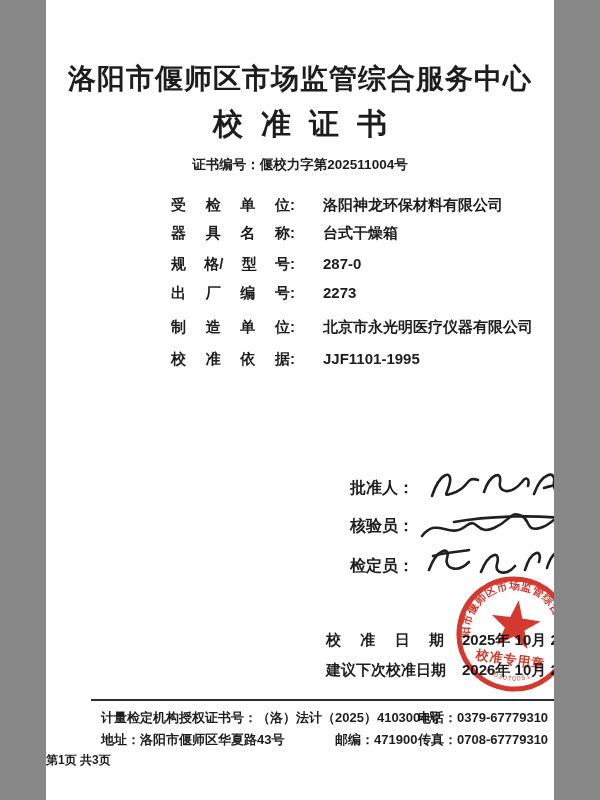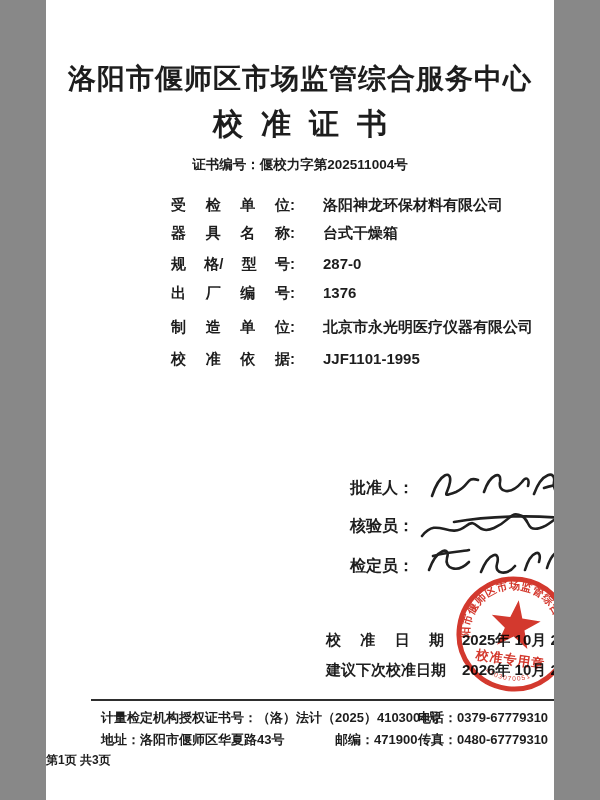--- a/index.html
+++ b/index.html
@@ -77,21 +77,21 @@
       </span>
     <span class="field-value">287-0</span>
   </div>
   <div class="field-row" style="top:284px">
     <span class="jchars">
         <span>出</span>
         <span>厂</span>
         <span>编</span>
         <span>号:</span>
       </span>
-    <span class="field-value">1376</span>
+    <span class="field-value">2273</span>
   </div>
   <div class="field-row" style="top:318px">
     <span class="jchars">
         <span>制</span>
         <span>造</span>
         <span>单</span>
         <span>位:</span>
       </span>
     <span class="field-value">北京市永光明医疗仪器有限公司</span>
   </div>
@@ -138,21 +138,21 @@
   <div class="date-row" style="left:280px;top:661px">
     <span>建议下次校准日期</span>
     <span class="date-value2">2026年 10月 26日</span>
   </div>
 
   <div class="abs footer-rule"></div>
   <div class="fl" style="left:55px;top:709px">计量检定机构授权证书号：（洛）法计（2025）4103004号</div>
   <div class="fl" style="left:372px;top:709px">电话：0379-67779310</div>
   <div class="fl" style="left:55px;top:731px">地址：洛阳市偃师区华夏路43号</div>
   <div class="fl" style="left:289px;top:731px">邮编：471900</div>
-  <div class="fl" style="left:372px;top:731px">传真：0480-67779310</div>
+  <div class="fl" style="left:372px;top:731px">传真：0708-67779310</div>
   <div class="abs page-info">第1页  共3页</div>
 
   <svg class="stamp" id="stamp-bottom" viewBox="-70 -70 140 140">
     <circle cx="0" cy="0" r="55" fill="none" stroke="currentColor" stroke-width="5"></circle>
     <path id="arcTop1" d="M -42.6,14.6 A 45,45 0 1 1 42.6,14.6" fill="none"></path>
     <path id="arcBot1" d="M -30,36 A 47,47 0 0 0 30,36" fill="none"></path>
     <text font-size="11" font-weight="bold" letter-spacing="0.5">
       <textPath href="#arcTop1" startOffset="50%" text-anchor="middle">洛阳市偃师区市场监管综合服务中心</textPath>
     </text>
     <polygon fill="currentColor" points="0,-34 6.1,-16.4 24.7,-16 9.9,-4.8 15.3,13 0,2.4 -15.3,13 -9.9,-4.8 -24.7,-16 -6.1,-16.4"></polygon>

